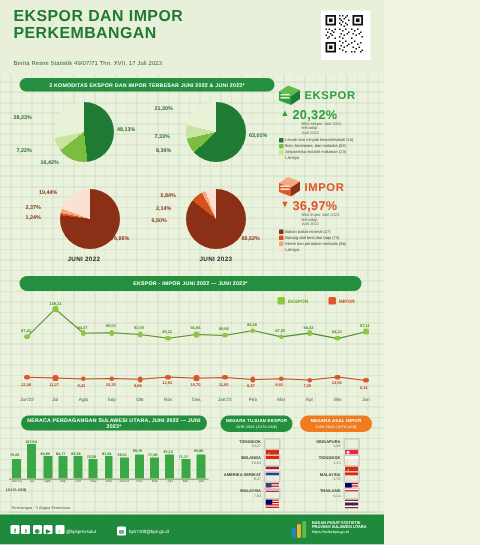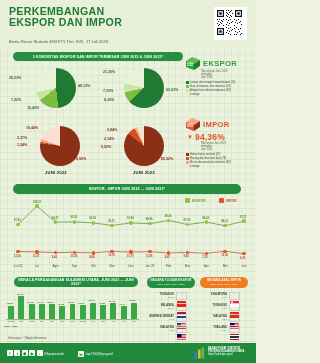--- a/index.html
+++ b/index.html
@@ -80,22 +80,22 @@
   .bpstext{position:absolute;right:6px;top:347px;width:42px;font-size:2.6px;line-height:3.1px;color:#fff;font-weight:bold;}
   .sep{position:absolute;left:6px;top:341px;width:244px;height:.4px;background:#cfdcc0;}
 </style>
 </head>
 <body>
 
 <div class="page">
 
   <div class="header">
     <div class="title">
+      <div>EKSPOR DAN IMPOR</div>
       <div>PERKEMBANGAN</div>
-      <div>EKSPOR DAN IMPOR</div>
     </div>
     <div class="subtitle">Berita Resmi Statistik   49/07/71 Thn. XVII, 17 Juli 2023</div>
     <div class="qr">
       <svg width="27" height="27" viewBox="0 0 27 27">
         <rect width="27" height="27" fill="#fff"></rect>
         <g fill="#111">
           <rect x="1" y="1" width="7" height="7"></rect>
             <rect x="2.2" y="2.2" width="4.6" height="4.6" fill="#fff"></rect>
             <rect x="3.3" y="3.3" width="2.4" height="2.4"></rect>
           <rect x="19" y="1" width="7" height="7"></rect>
@@ -206,20 +206,24 @@
     <div style="display:flex;align-items:center;gap:3px;">
       <svg width="14" height="13" viewBox="0 0 14 13">
         <polygon points="0,4 6,0 14,3 8,7" fill="#5fbb4d"></polygon>
         <polygon points="0,4 8,7 8,13 0,10" fill="#2e9e3f"></polygon>
         <polygon points="8,7 14,3 14,9 8,13" fill="#1f7a34"></polygon>
         <rect x="1" y="5.6" width="6" height="1.1" fill="#dff3c7"></rect>
         <rect x="1" y="7.6" width="6" height="1.1" fill="#dff3c7"></rect>
       </svg>
       <span class="boxtitle" style="color:#2e9e3f;">EKSPOR</span>
     </div>
+    <div style="display:flex;align-items:center;gap:2px;margin-top:.5px;margin-left:1px;">
+      <span style="color:#2e9e3f;font-size:6px;">▲</span>
+      <span class="boxpct" style="color:#2e9e3f;">20,32%</span>
+    </div>
     <div class="boxnote" style="margin-left:15px;white-space:pre-line;">Nilai ekspor Juni 2023
 terhadap
 Juni 2022</div>
     <div style="margin-top:1.5px;">
       <div class="legrow">
           <span class="sw" style="background:#1f7a34;"></span>
           <span>Lemak dan minyak hewani/nabati (15)</span>
         </div>
       <div class="legrow">
           <span class="sw" style="background:#7bbd3e;"></span>
@@ -242,21 +246,21 @@
         <polygon points="0,4 6,0 14,3 8,7" fill="#f2a97e"></polygon>
         <polygon points="0,4 8,7 8,13 0,10" fill="#e0542a"></polygon>
         <polygon points="8,7 14,3 14,9 8,13" fill="#8b2f16"></polygon>
         <rect x="1" y="5.6" width="6" height="1.1" fill="#fae1d2"></rect>
         <rect x="1" y="7.6" width="6" height="1.1" fill="#fae1d2"></rect>
       </svg>
       <span class="boxtitle" style="color:#e0542a;">IMPOR</span>
     </div>
     <div style="display:flex;align-items:center;gap:2px;margin-top:.5px;margin-left:1px;">
       <span style="color:#e0542a;font-size:6px;">▼</span>
-      <span class="boxpct" style="color:#e0542a;">94,36%</span>
+      <span class="boxpct" style="color:#e0542a;">36,97%</span>
     </div>
     <div class="boxnote" style="margin-left:15px;white-space:pre-line;">Nilai impor Juni 2023
 terhadap
 Juni 2022</div>
     <div style="margin-top:1.5px;">
       <div class="legrow">
           <span class="sw" style="background:#8b2f16;"></span>
           <span>Bahan bakar mineral (27)</span>
         </div>
       <div class="legrow">

